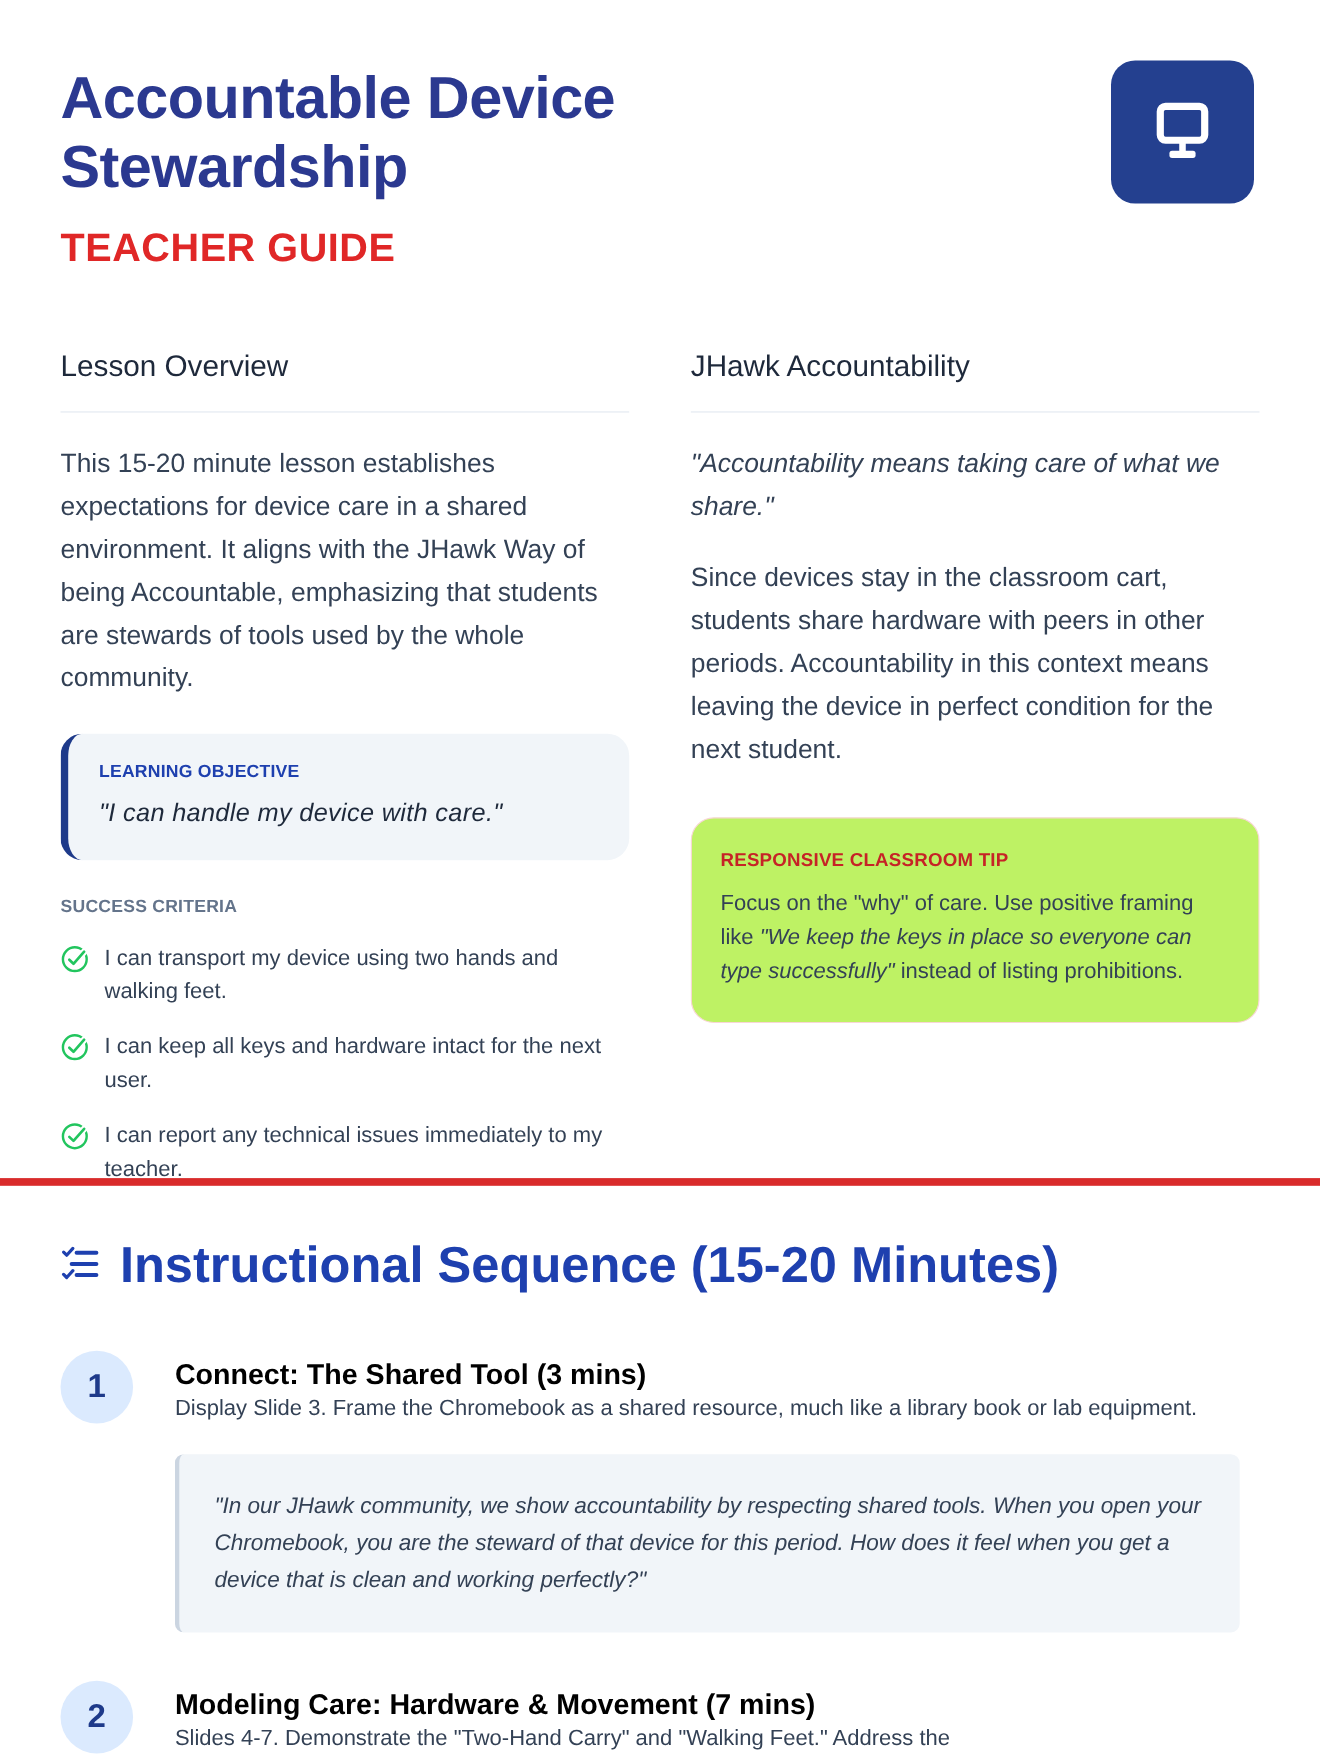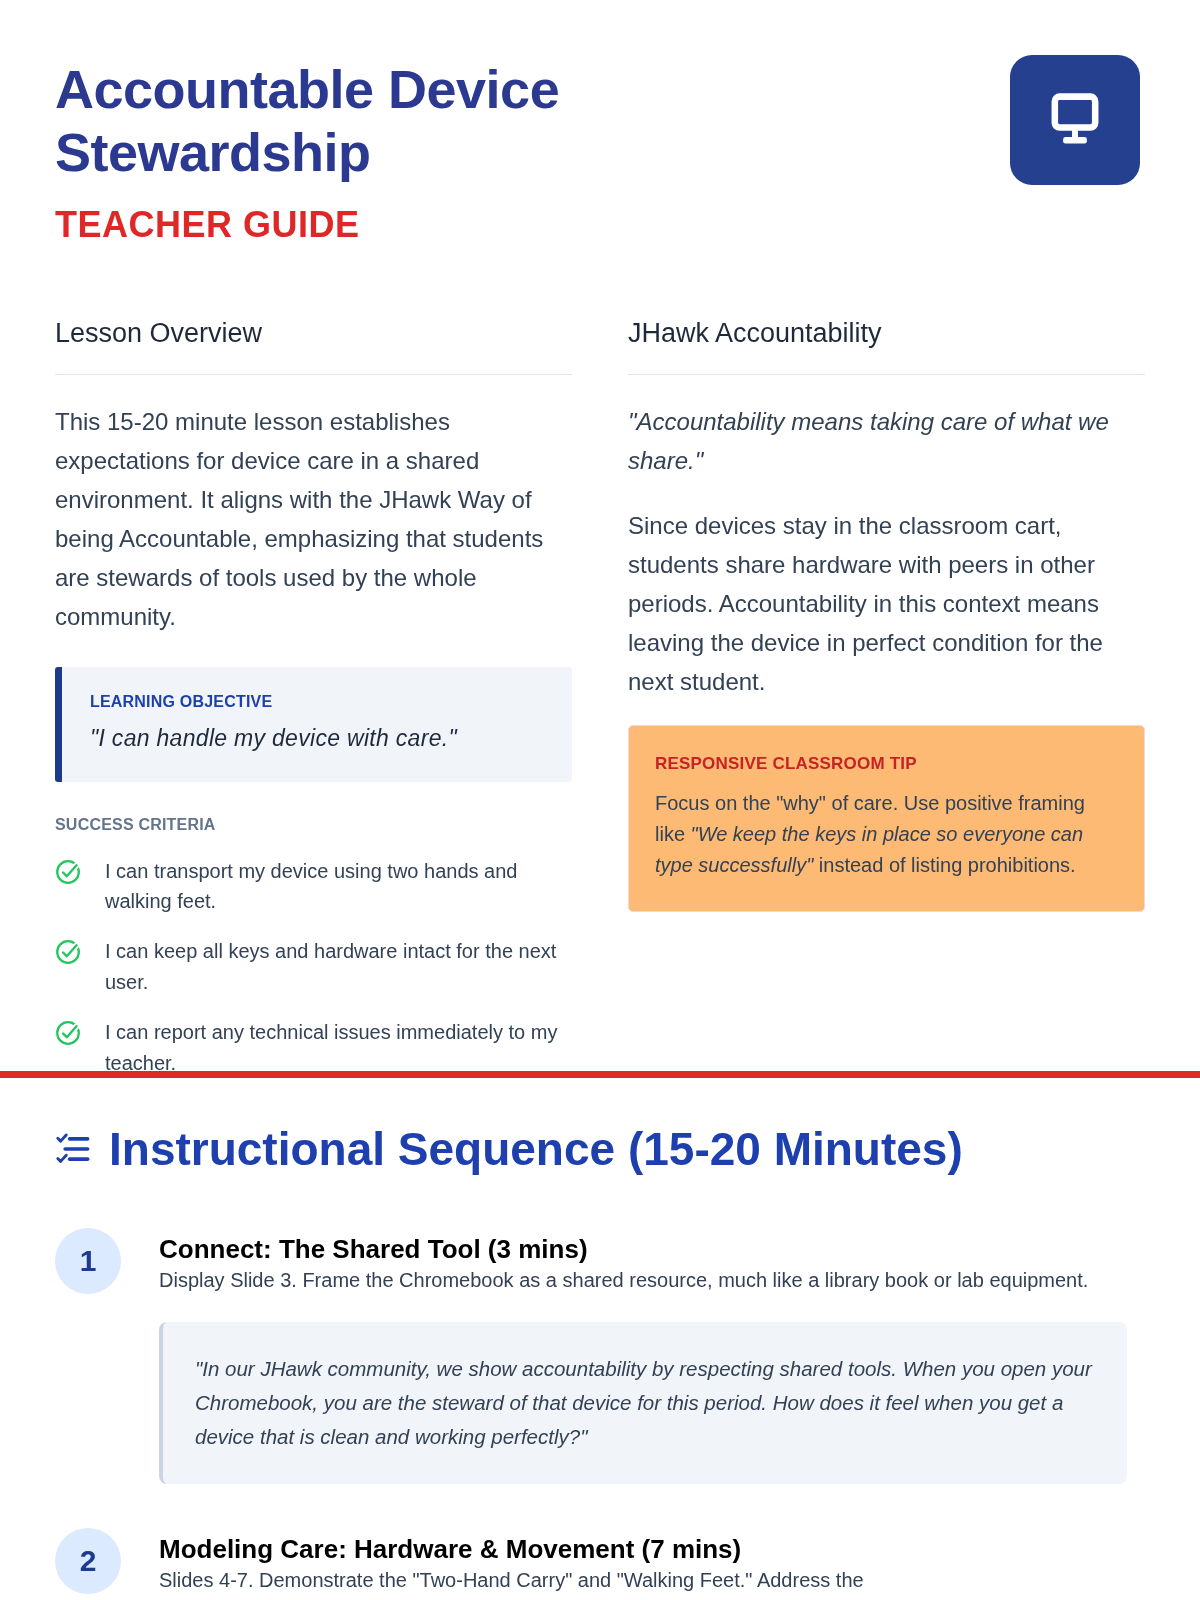--- a/index.html
+++ b/index.html
@@ -37,46 +37,46 @@
   h2.col-heading {
     color: #1e293b; font-size: 27px; font-weight: 400;
     padding-bottom: 25px; border-bottom: 1px solid #e2e8f0;
   }
   .col p { font-size: 24px; line-height: 1.62; color: #334155; }
   .col .lead { margin-top: 28px; }
   .quote-gray { font-style: italic; color: #475569; }
 
   .objective-box {
     margin-top: 30px; background: #f1f5f9;
-    border-left: 7px solid #1e3a8a; border-radius: 3px;
+    border-left: 7px solid #1e3a8a; border-radius: 20px;
     padding: 26px 28px 30px 28px;
   }
   .objective-label {
     color: #1e40af; font-size: 16px; font-weight: 700; letter-spacing: 0.2px;
   }
   .objective-quote {
     margin-top: 14px; font-size: 23px; font-style: italic; color: #1e293b;
     letter-spacing: 0.3px;
   }
 
   .criteria-label {
     margin-top: 34px; color: #64748b; font-size: 16px; font-weight: 700;
     letter-spacing: 0.2px;
   }
   ul.criteria-list { list-style: none; margin-top: 22px; }
   ul.criteria-list li {
-    display: flex; align-items: flex-start; gap: 24px;
+    display: flex; align-items: flex-start; gap: 14px;
     font-size: 20px; line-height: 1.52; color: #334155;
     margin-bottom: 20px;
   }
   ul.criteria-list li .check-wrap { flex: 0 0 26px; margin-top: 3px; }
 
   .tip-box {
-    margin-top: 24px; background: #fdba74; border: 1px solid #f8d6d6;
-    border-radius: 5px; padding: 28px 26px 30px 26px; margin-right: 0;
+    margin-top: 42px; background: #bef264; border: 1px solid #f8d6d6;
+    border-radius: 21px; padding: 28px 26px 30px 26px; margin-right: 0;
   }
   .tip-label { color: #c62326; font-size: 17px; font-weight: 700; letter-spacing: 0.2px; }
   .tip-text { margin-top: 14px; font-size: 20px; line-height: 1.55; color: #334155; }
   .tip-text .it { font-style: italic; }
 
   
   .red-divider {
     position: absolute; left: 0; top: 1071px; width: 1200px; height: 7px;
     background: #d92b2b;
   }

